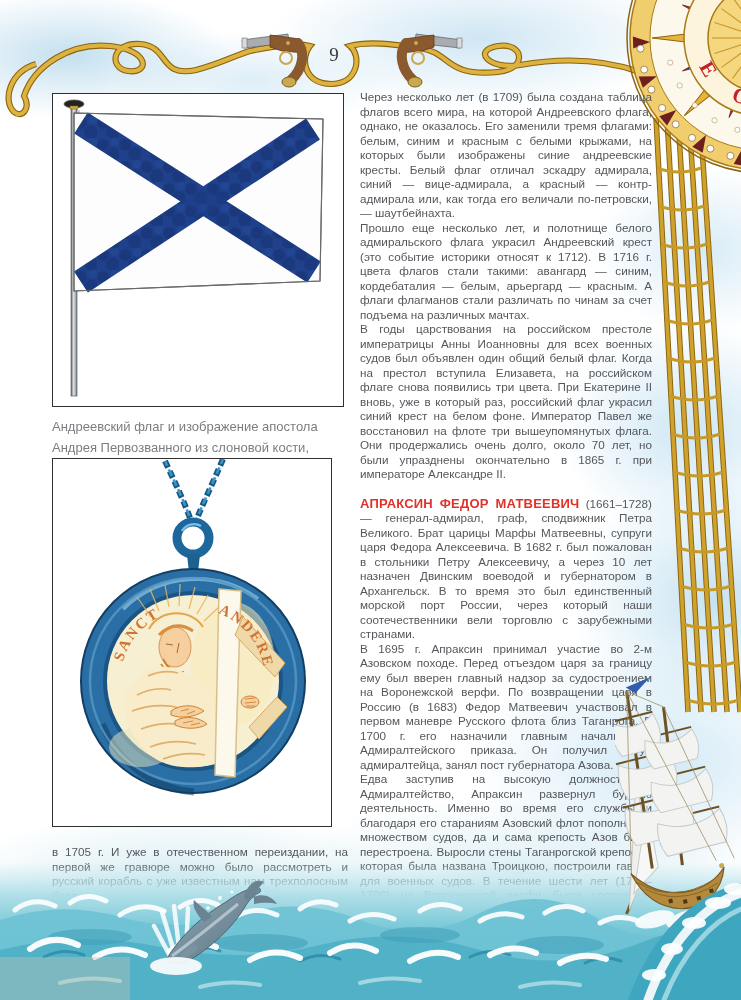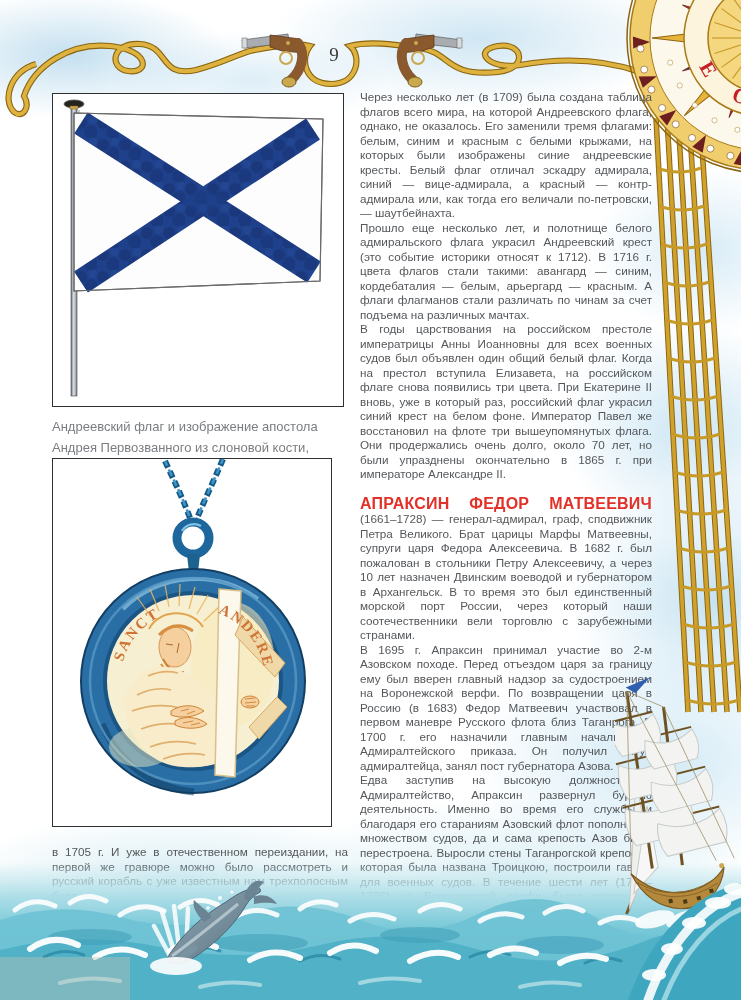--- a/index.html
+++ b/index.html
@@ -21,21 +21,21 @@
   
   .figbox{background:#fff;border:1px solid #2f2f2f;}
   #flag-box{left:52px;top:93px;width:290px;height:312px;}
   #medal-box{left:52px;top:458px;width:278px;height:367px;}
   #caption{left:52px;top:416px;width:300px;font-size:13px;line-height:1.62;color:#7a7d81;}
   #left-cont{left:52px;top:845px;width:296px;}
   .bodytext{font-size:11.7px;line-height:14.5px;text-align:justify;color:#54575b;}
   #right-col{left:360px;top:90px;width:292px;}
   .body-p{margin:0;}
   .entry{margin-top:15px;}
-  .entry-heading{font-weight:bold;color:#e23128;font-size:16px;letter-spacing:.2px;}
+  .entry-heading{font-weight:bold;color:#e23128;font-size:13px;letter-spacing:.2px;}
   
   #pagenum{left:316px;top:44px;width:36px;text-align:center;font-family:"Liberation Serif",serif;
            font-size:19px;color:#3a3a3a;}
   
   #sea{left:0;top:862px;width:741px;height:138px;background:
     linear-gradient(180deg, rgba(214,240,244,0) 0px, rgba(198,232,238,.65) 16px,
      #abdde7 36px, #7ccad9 64px, #5cbacd 96px, #47abc1 138px);}
   svg{display:block;}
 </style>
 </head>

